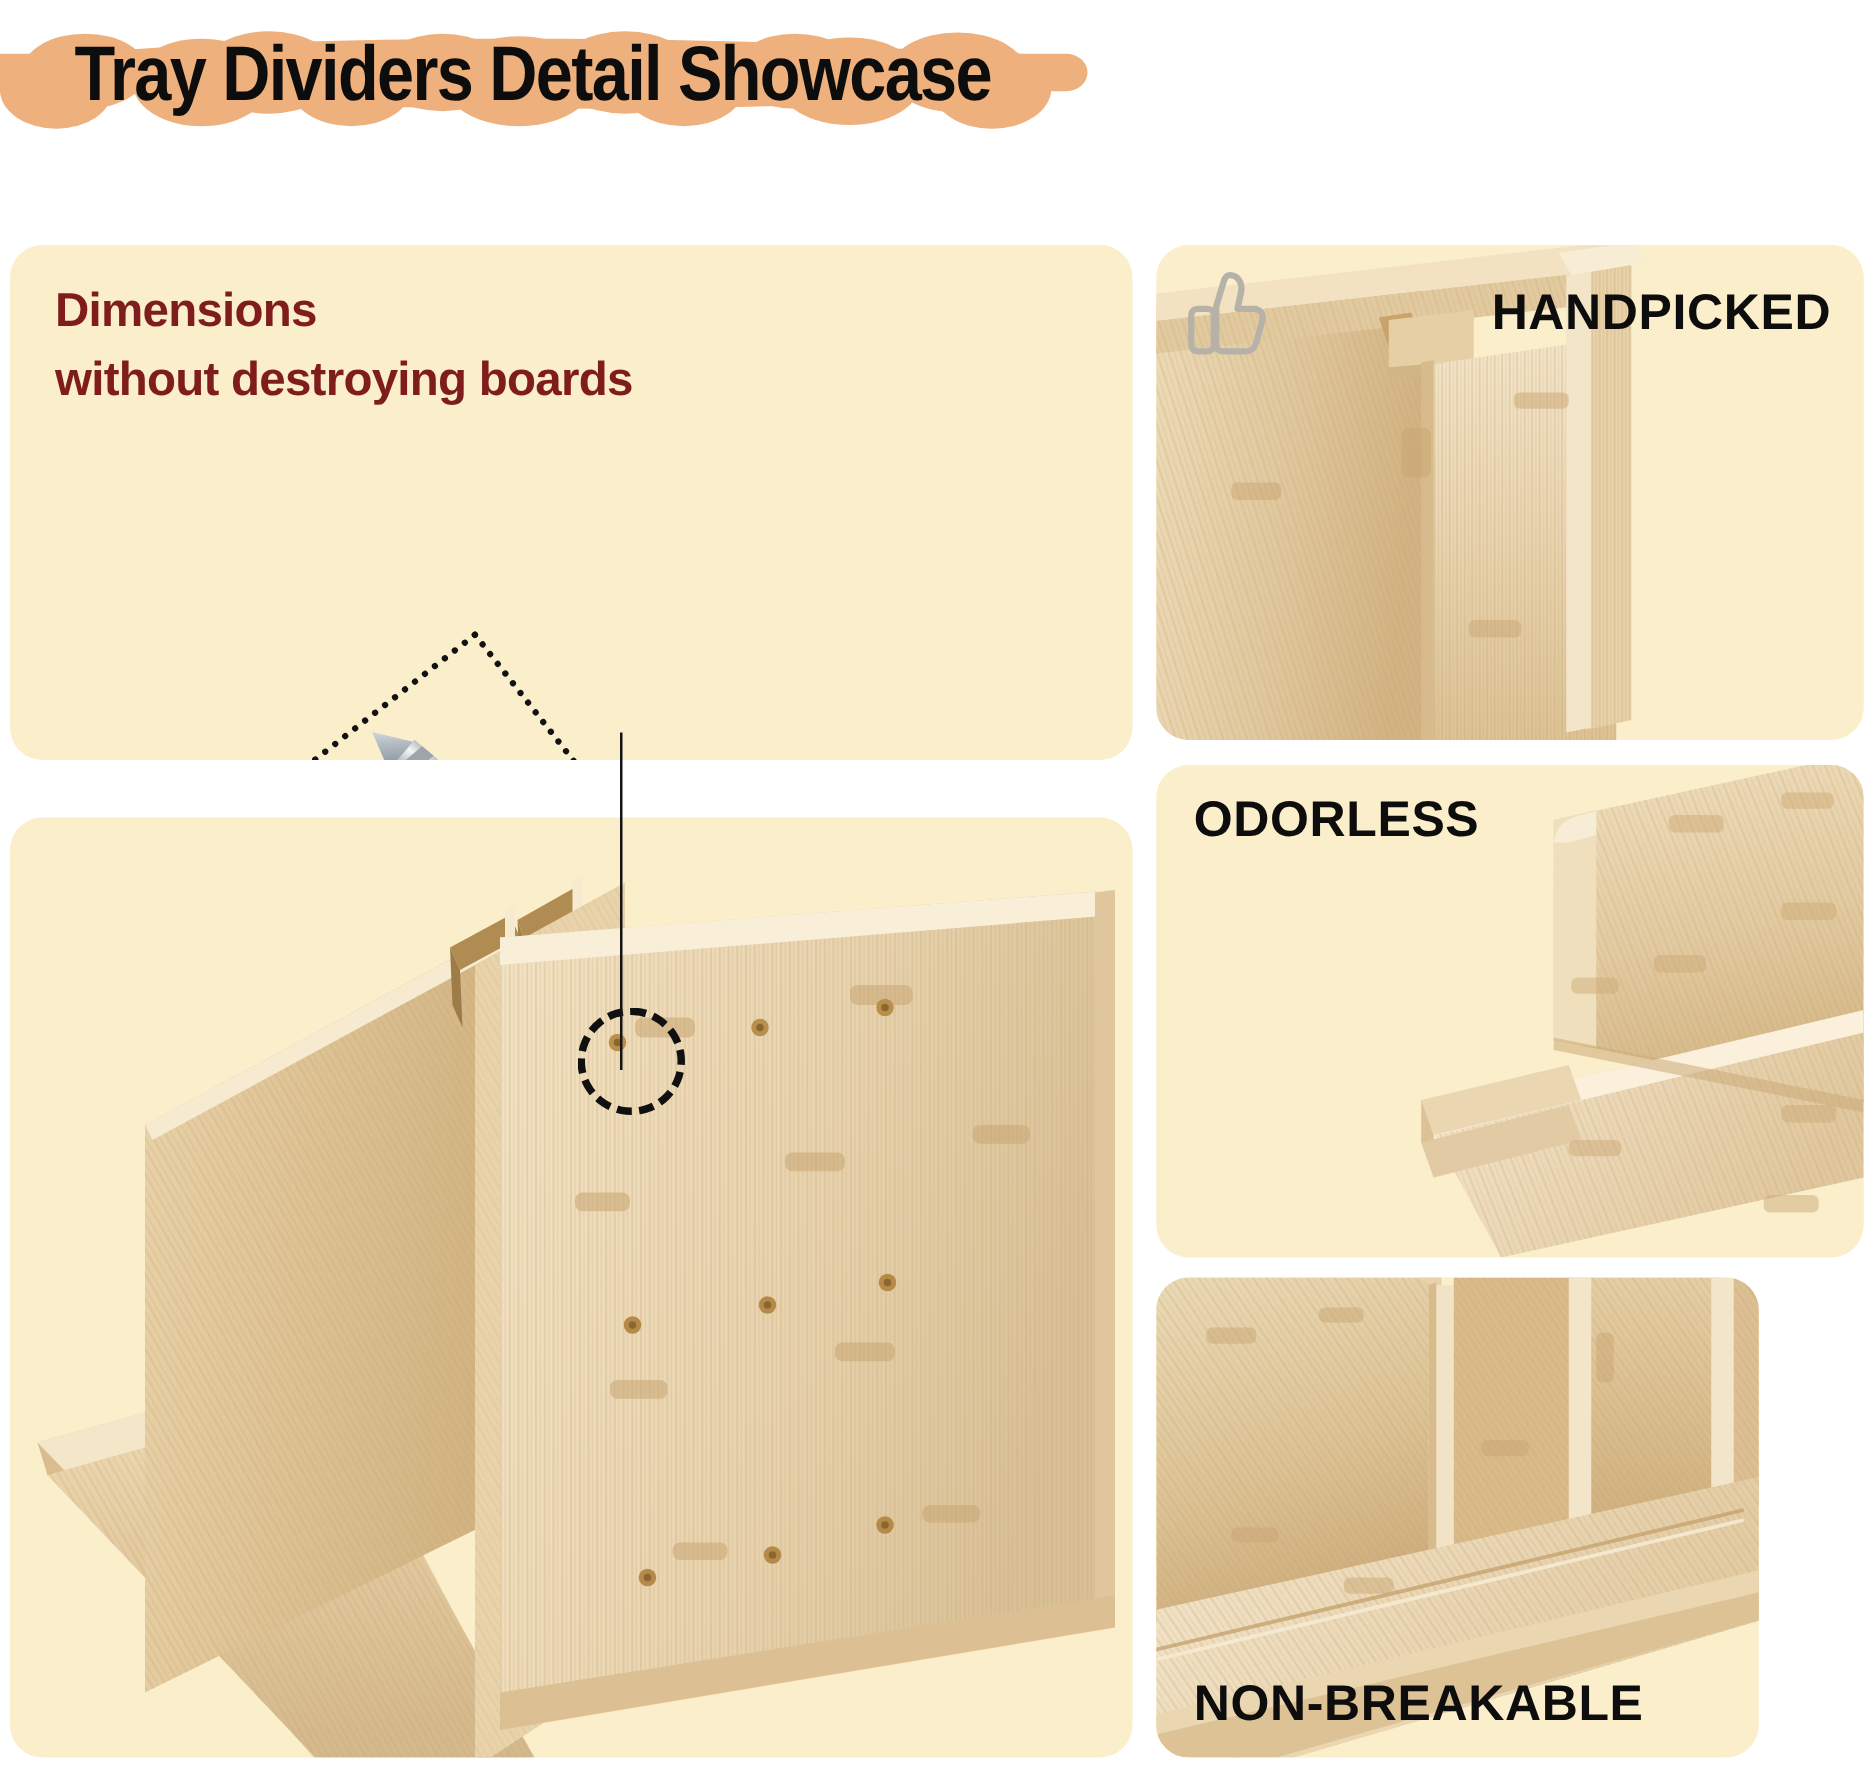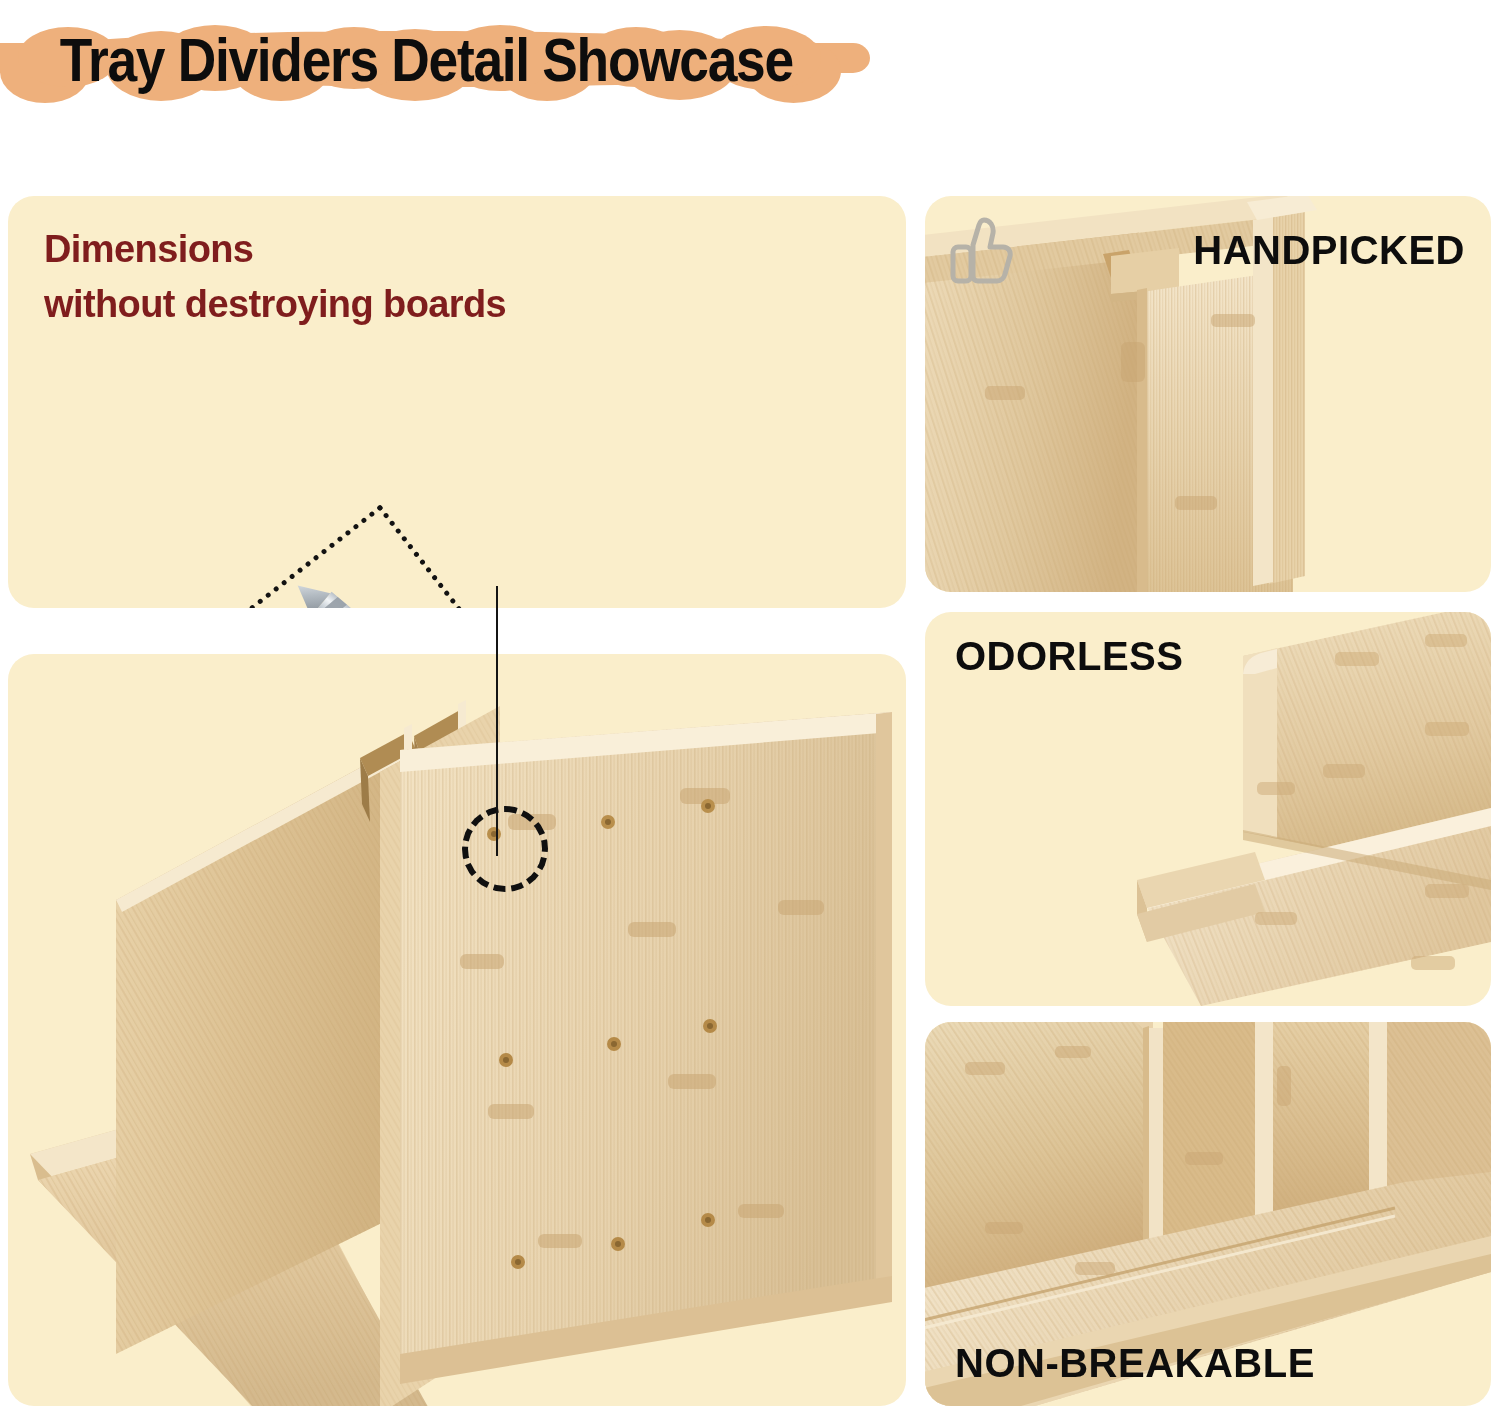--- a/index.html
+++ b/index.html
@@ -50,21 +50,21 @@
   .panel{
     position:absolute;
     background:#faeecb;
     border-radius:26px;
     overflow:hidden;
   }
   #panel-dimensions{left:8px;top:196px;width:898px;height:412px;}
   #panel-main{left:8px;top:654px;width:898px;height:752px;}
   #panel-handpicked{left:925px;top:196px;width:566px;height:396px;}
   #panel-odorless{left:925px;top:612px;width:566px;height:394px;}
-  #panel-nonbreakable{left:925px;top:1022px;width:566px;height:384px;text-align:right;}
+  #panel-nonbreakable{left:925px;top:1022px;width:482px;height:384px;text-align:right;}
 
   
   .dim-heading{
     position:absolute;left:36px;top:26px;
     font-size:38px;font-weight:bold;color:#7f1d1d;
     line-height:1.45;letter-spacing:-0.6px;
     white-space:pre-line;
   }
   .mm-label{
     position:absolute;left:196px;top:405px;

